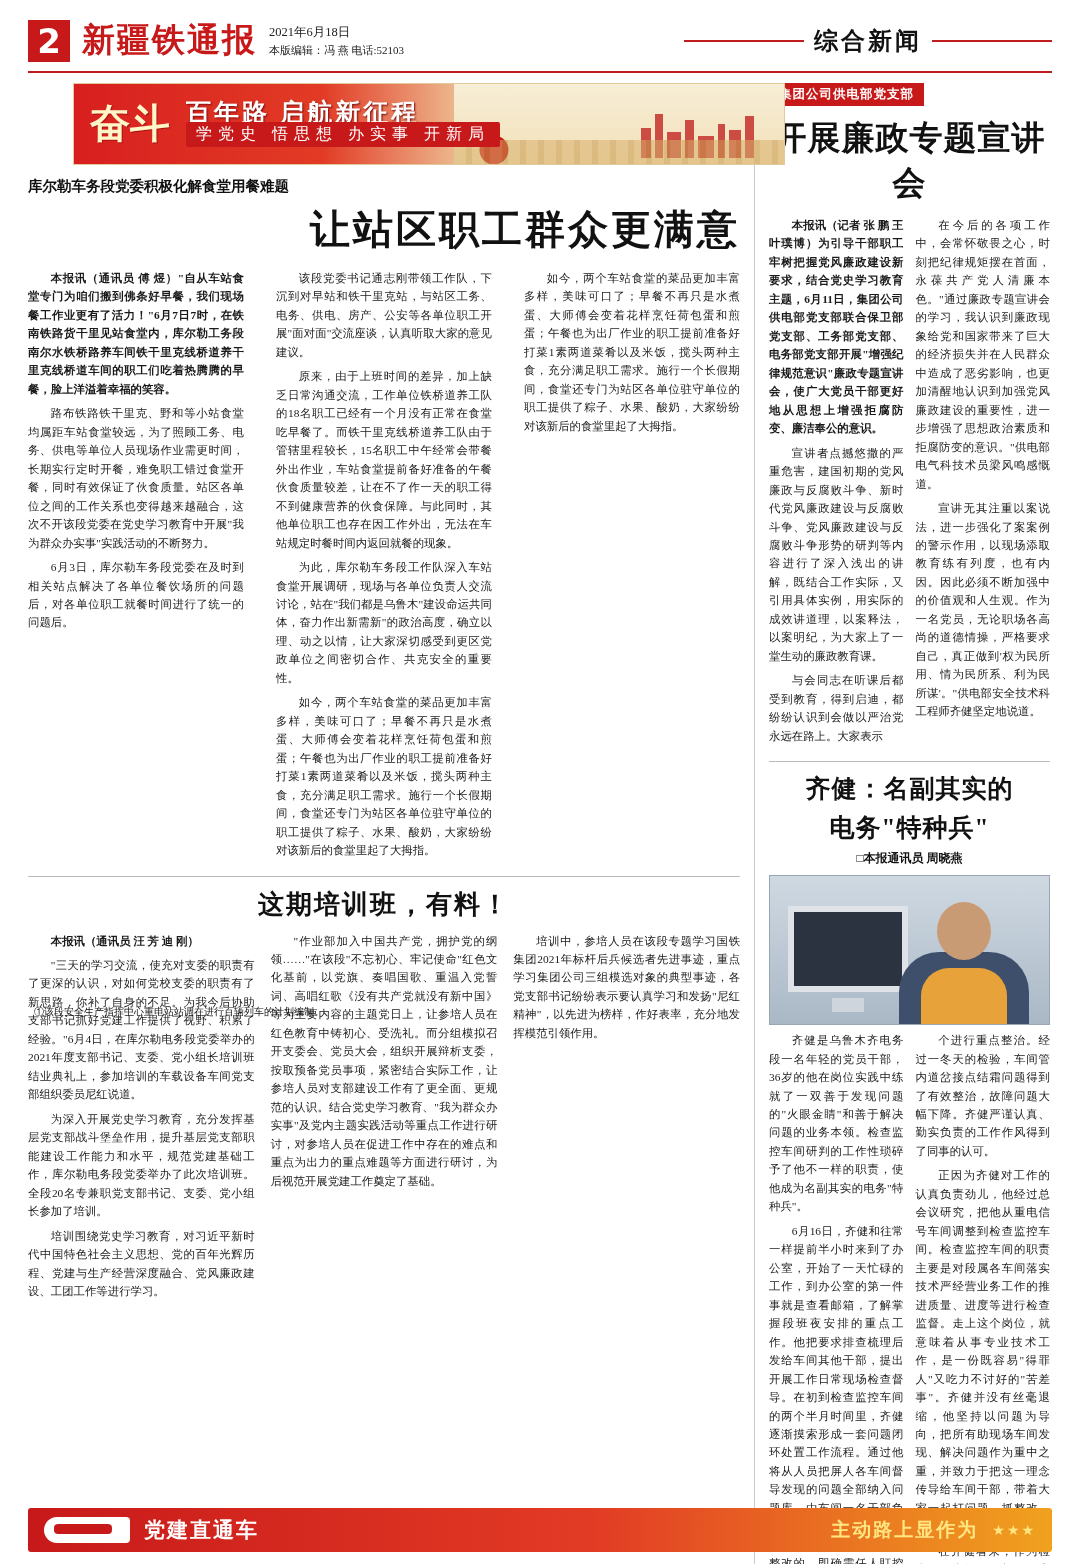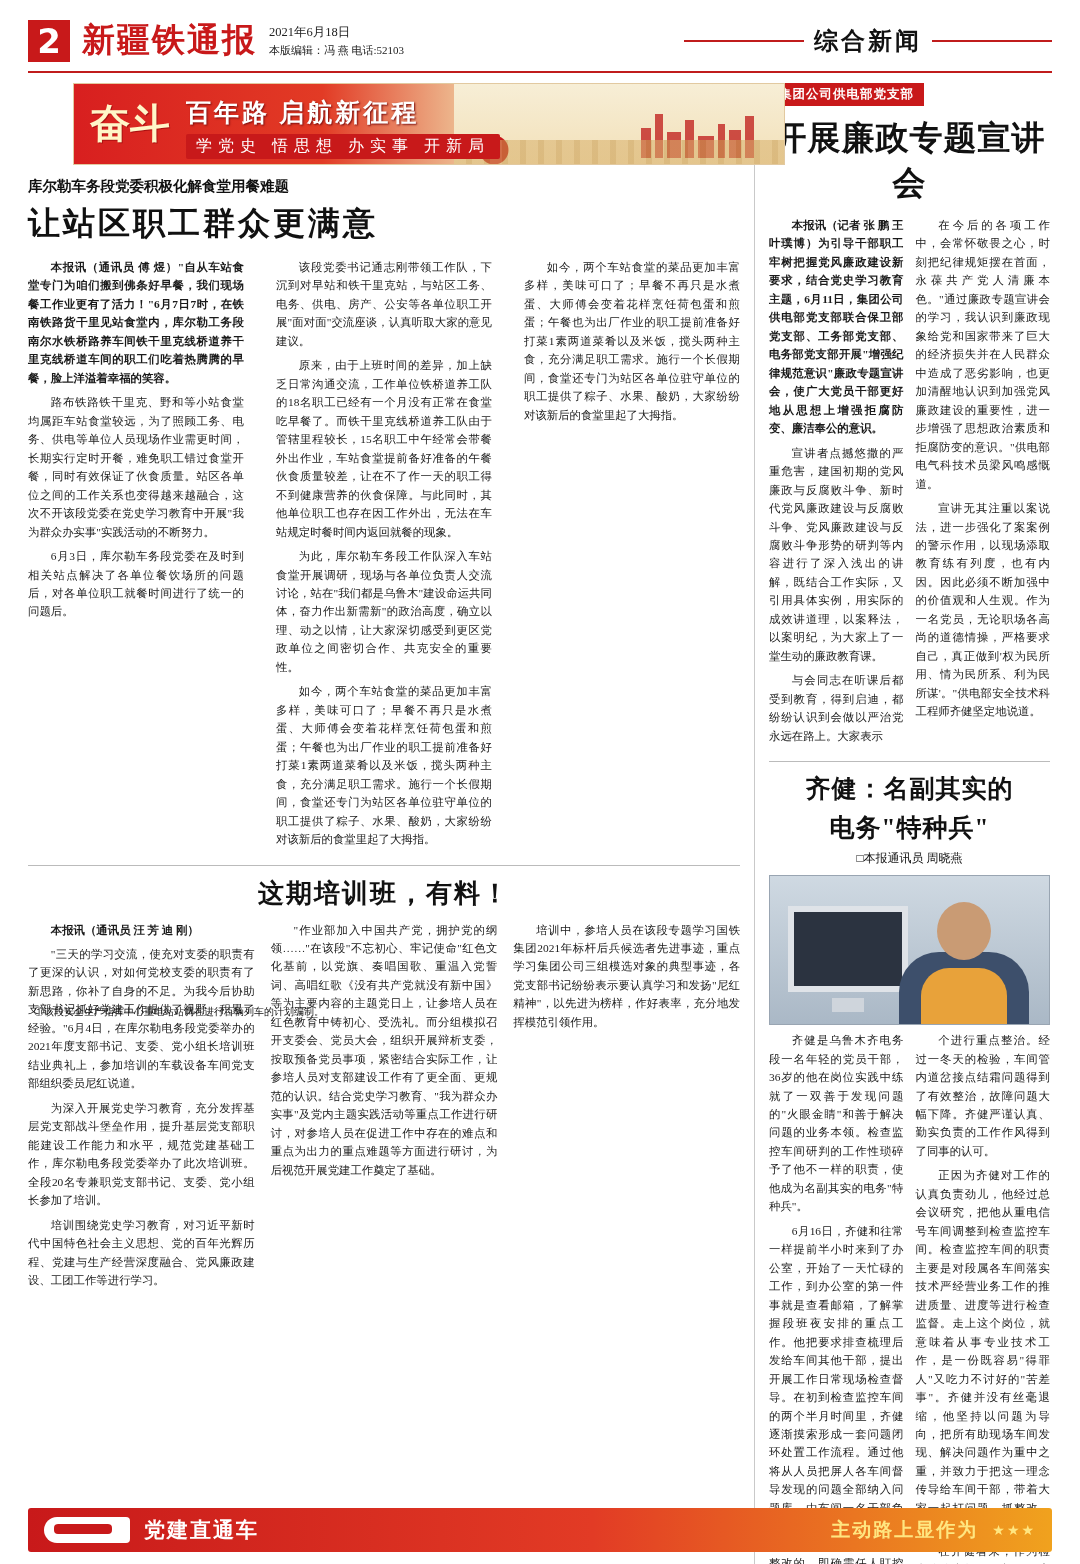--- a/index.html
+++ b/index.html
@@ -55,40 +55,40 @@
     color:#fff6c8; font-size:40px; font-weight:bold; line-height:1;
     text-shadow:1px 1px 0 #a11;
     font-family:"DejaVu Serif", serif;
     display:flex; align-items:center; justify-content:center;
   }
   .banner1 .b1-main {
     position:absolute; left:112px; top:12px; color:#fff; font-size:25px; font-weight:bold; letter-spacing:3px;
     text-shadow:1px 1px 2px #7a0d0d;
   }
   .banner1 .b1-sub {
-    position:absolute; left:112px; top:50px; color:#fff; font-size:16px; letter-spacing:6px;
+    position:absolute; left:112px; top:38px; color:#fff; font-size:16px; letter-spacing:6px;
     background:#c8191a; padding:2px 10px; border-radius:2px;
   }
   .banner1 .b1-art {
     position:absolute; right:0; top:0; width:330px; height:82px;
     background:
       radial-gradient(circle at 40px 66px, #c8191a 0 14px, transparent 15px),
       linear-gradient(180deg,#f7eed6 0%, #f2e0b8 100%);
   }
   .banner1 .b1-art::after{
     content:""; position:absolute; left:0; bottom:0; width:100%; height:26px;
     background:repeating-linear-gradient(90deg,#d8b06a 0 12px,#c89a4e 12px 18px);
     opacity:.55;
   }
   .skyline { position:absolute; right:30px; bottom:8px; display:flex; align-items:flex-end; gap:4px; }
   .skyline i { display:block; background:#c4302b; opacity:.85; }
 
   .headline-kicker { font-size:14.5px; margin:12px 0 2px 0; font-weight:bold; }
   .headline-main {
-    font-size:32px; font-weight:bold; text-align:left; letter-spacing:3px;
+    font-size:40px; font-weight:bold; text-align:right; letter-spacing:3px;
     margin:6px 0 12px 0; font-family:"DejaVu Serif", serif;
   }
 
   .cols3 { display:flex; gap:16px; }
   .cols2 { display:flex; gap:32px; }
   .acol { flex:1; }
   p.art {
     font-size:11.4px; line-height:1.62; text-align:justify; margin:0 0 6px 0;
     text-indent:2em; color:#1a1a1a;
   }
@@ -105,21 +105,21 @@
     display:inline-block; background:#c8191a; color:#fff; font-size:12.5px;
     padding:3px 10px; font-weight:bold; letter-spacing:1px;
   }
   .r-head {
     font-size:33px; font-weight:bold; text-align:center; letter-spacing:1px; margin:10px 0 10px 0;
   }
   .r-head2 {
     font-size:25px; font-weight:bold; text-align:center; letter-spacing:1px; margin:6px 0 2px 0;
   }
   .r-cols { display:flex; gap:12px; }
-  .byline-c { text-align:center; font-size:12px; margin:6px 0 8px 0; }
+  .byline-c { text-align:center; font-size:12px; margin:6px 0 8px 0;font-weight:bold; }
 
   .photo {
     width:100%; height:150px; margin:8px 0 6px 0; position:relative; overflow:hidden;
     background:linear-gradient(180deg,#cfd9e2 0%, #aab8c6 100%);
     border:1px solid #99a5b2;
   }
   .photo .pers-head{ position:absolute; right:58px; top:26px; width:54px;height:58px;border-radius:50%;background:#c99b74; }
   .photo .pers-body{ position:absolute; right:20px; bottom:0; width:130px;height:72px;background:#3d4f6b;border-radius:40px 40px 0 0;}
   .photo .pers-vest{ position:absolute; right:42px; bottom:0; width:86px;height:56px;background:#e8a23a;border-radius:28px 28px 0 0;}
   .photo .monitor{ position:absolute; left:18px; top:30px; width:120px;height:86px;background:#2b3340;border:6px solid #dfe3e8;}

